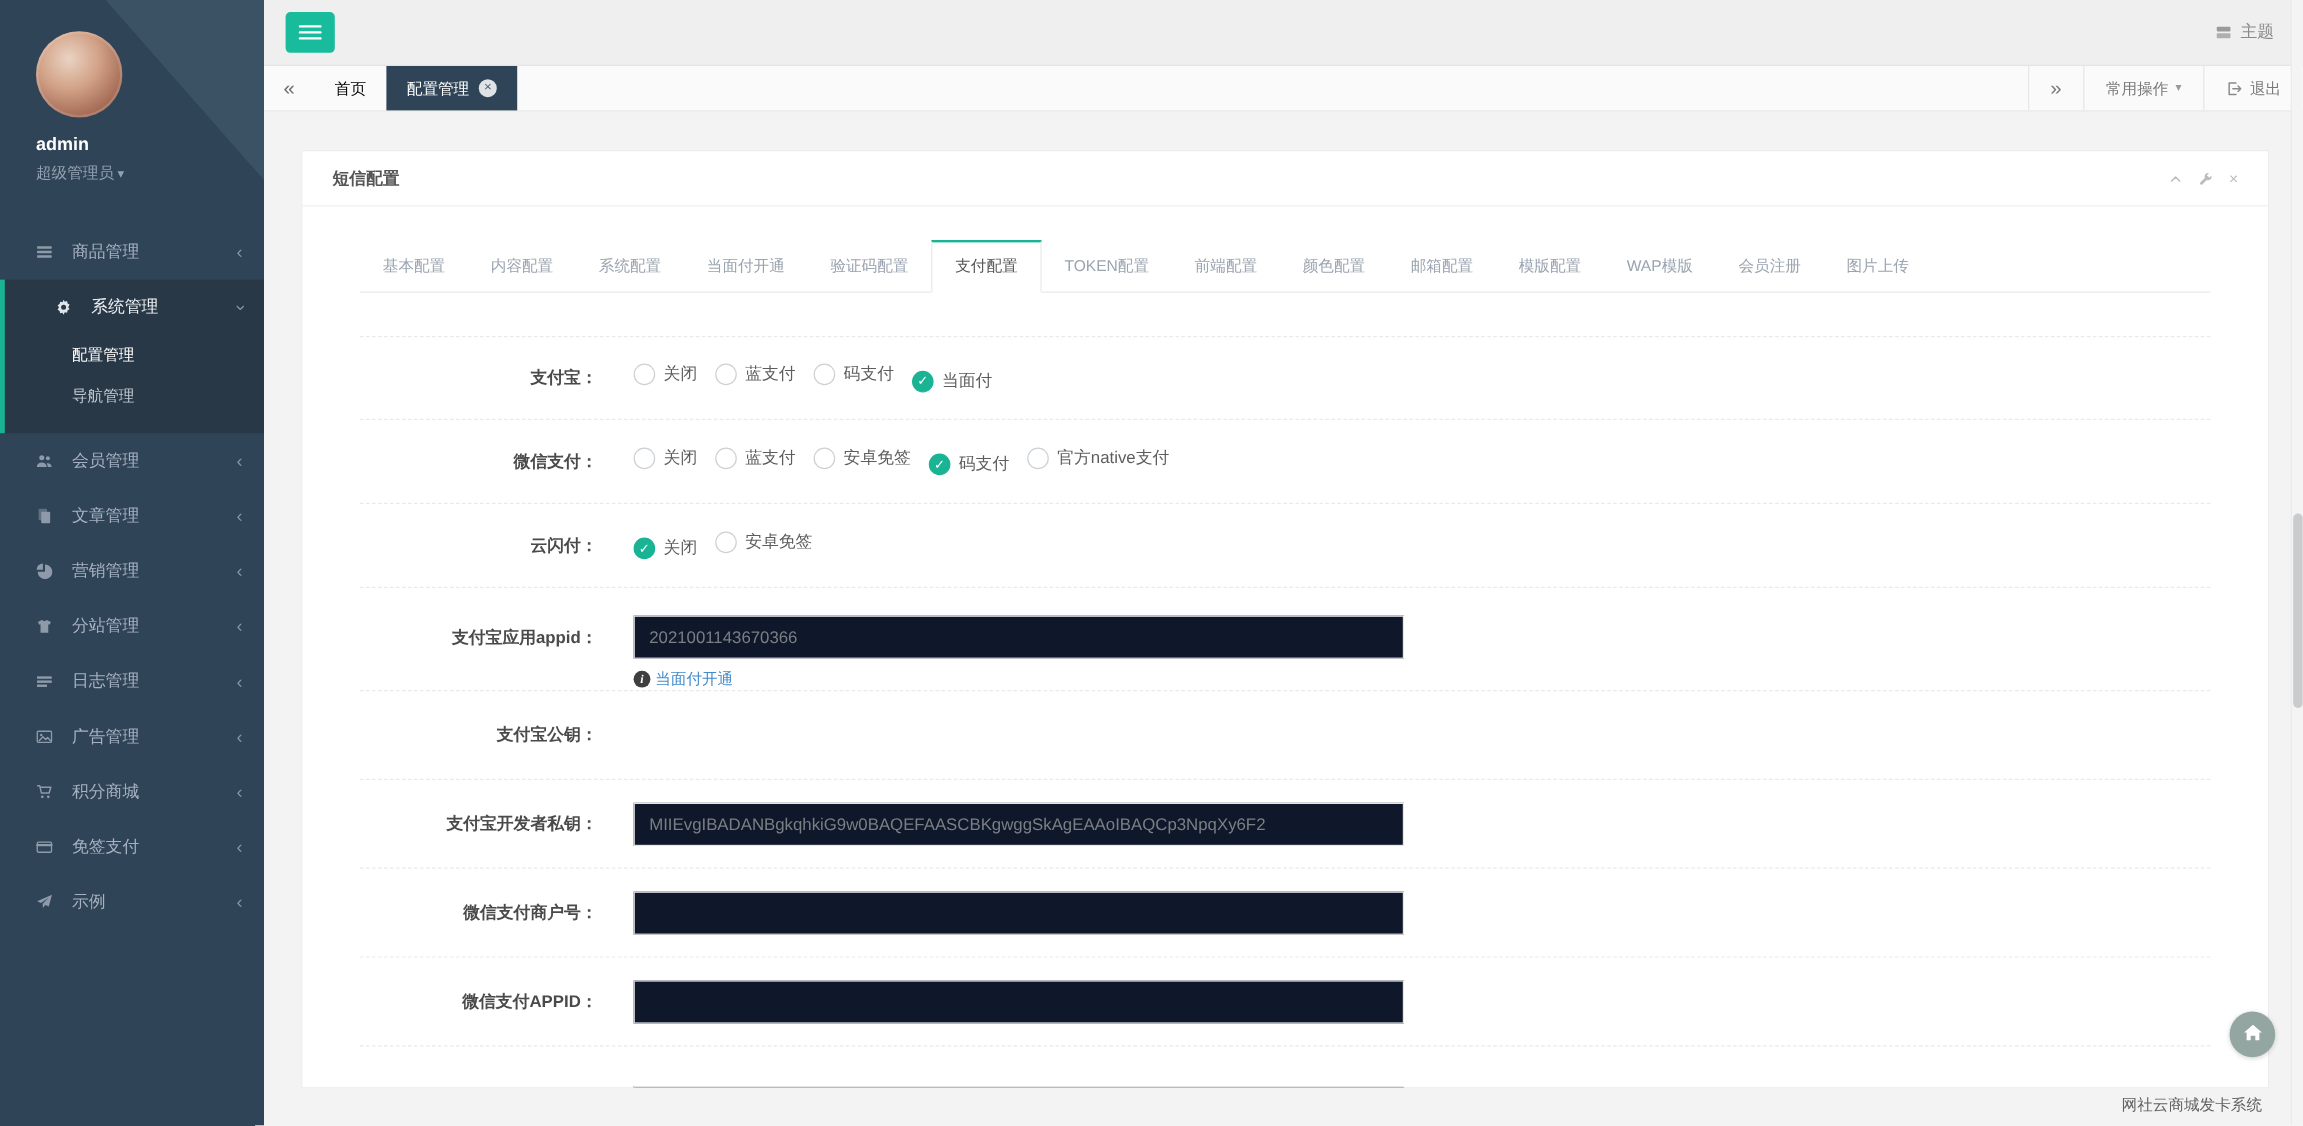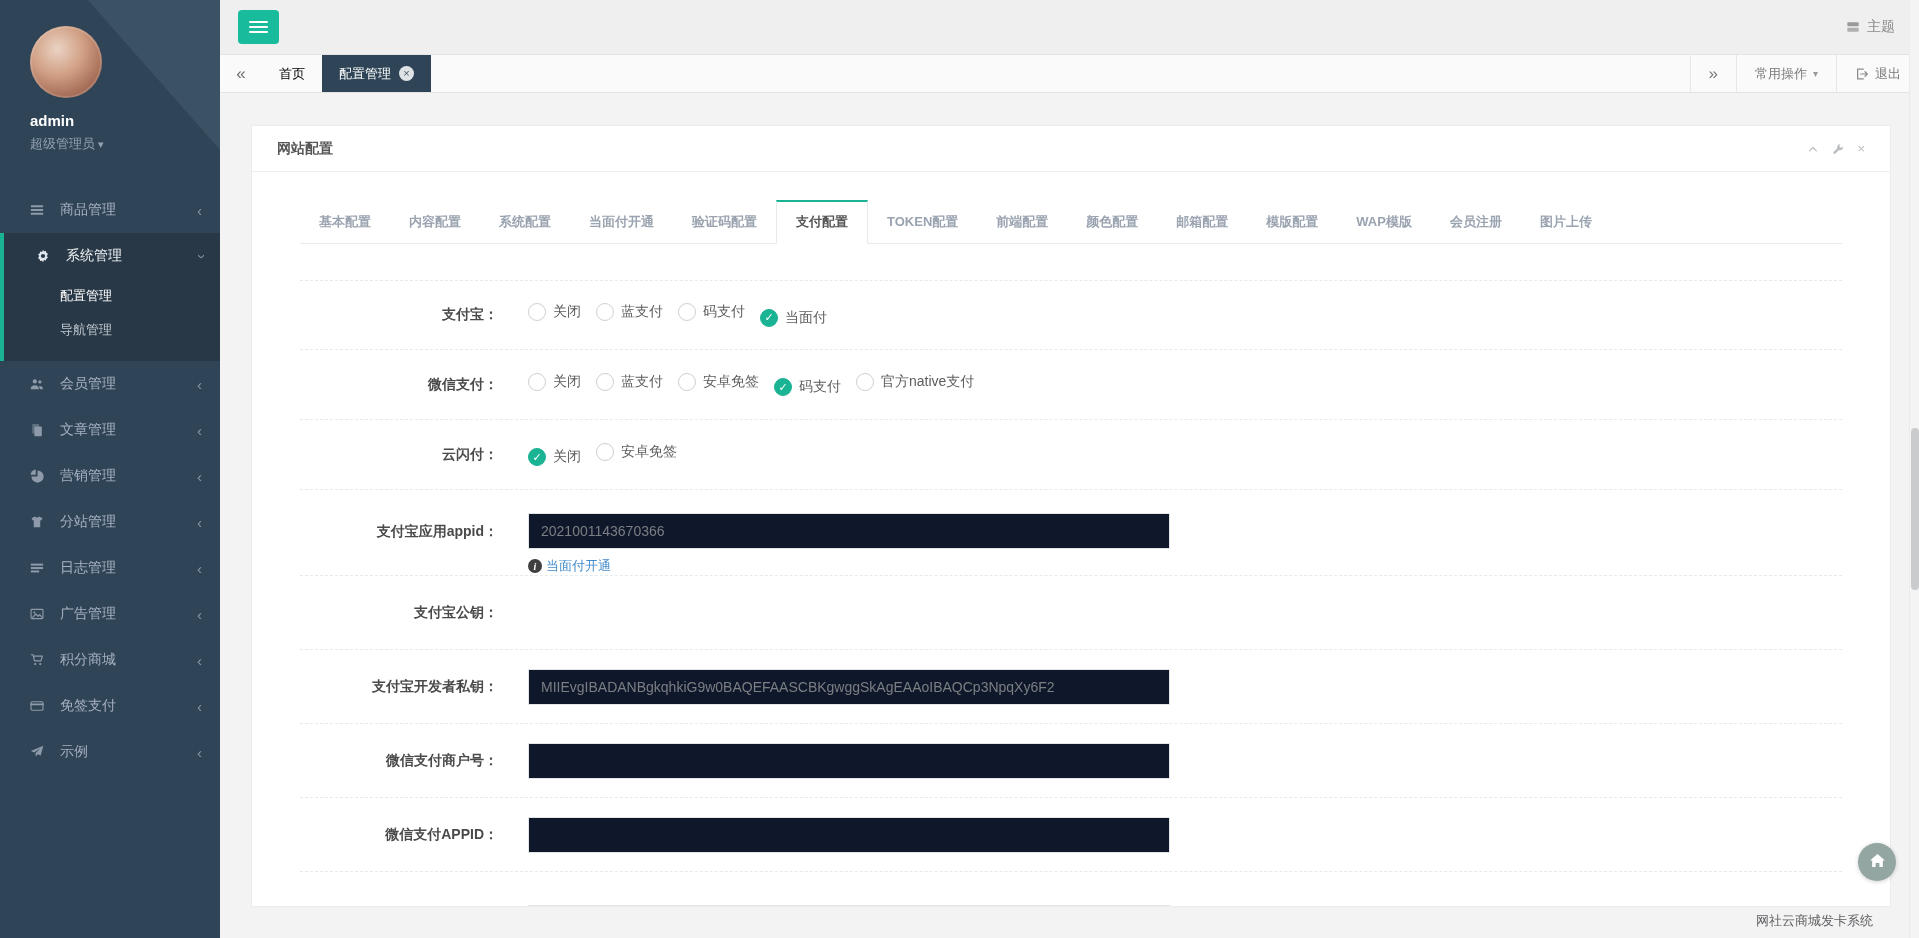--- a/index.html
+++ b/index.html
@@ -20,21 +20,21 @@
   .urole { position:relative; z-index:1; margin-top:6px; color:#93a1b1; font-size:13px; cursor:pointer; }
   .urole .caret { font-size:11px; margin-left:3px; }
   .side-nav { margin-top:28px; }
   .nav-item { display:flex; align-items:center; height:46px; padding:0 18px 0 30px;
     color:#a7b1c2; font-size:14px; cursor:pointer; }
   .nav-item .nicon { width:17px; margin-right:13px; display:inline-flex; font-size:14px; color:#8e9aa9; }
   .nav-item .nlabel { flex:1; }
   .nav-item .chev { color:#8b97a7; font-size:15px; line-height:1; }
   .chev-down { display:inline-block; transform:rotate(-90deg); }
   .active-section { background:#293846; border-left:4px solid #19b394; }
-  .active-section .nav-item { padding-left:32px; color:#eef1f4; }
+  .active-section .nav-item { padding-left:42px; color:#eef1f4; }
   .active-section .nav-item .nicon { color:#dfe5ea; }
   .submenu { padding:0 0 14px 0; }
   .sub-item { display:block; padding:8px 0 8px 56px; font-size:13px; color:#bfc7cf; cursor:pointer; }
   .sub-item.active { color:#fff; }
 
   
   .main { flex:1; min-width:0; display:flex; flex-direction:column; }
   .topbar1 { height:55px; flex:none; background:#efefef; border-bottom:1px solid #e3e3e3;
     display:flex; align-items:center; justify-content:space-between; padding:0 24px 0 18px; }
   .hamburger { width:41px; height:34px; background:#18bc9c; border:none; border-radius:4px;
@@ -63,21 +63,21 @@
   .content { flex:1; position:relative; background:#f3f3f4; padding:32px 28px 0 31px; overflow:hidden; }
   .panel { background:#fff; height:782px; overflow:hidden; border:1px solid #ececed; }
   .panel-head { height:46px; display:flex; align-items:center; padding:0 25px; border-bottom:1px solid #efeff0; }
   .panel-title { font-size:14px; font-weight:bold; color:#565656; }
   .tools { margin-left:auto; display:flex; align-items:center; gap:13px; color:#b9bdc0; }
   .tool { display:inline-flex; font-size:12px; cursor:pointer; }
   .tool.txt { font-size:13px; line-height:1; }
 
   .panel-body { padding:28px 48px 0; }
   .cfg-tabs { display:flex; border-bottom:1px solid #e7eaec; }
-  .cfg-tab { padding:13px 19px 12px; font-size:13px; color:#9aa3b0; cursor:pointer; margin-bottom:-1px; white-space:nowrap;font-weight:bold; }
+  .cfg-tab { padding:13px 19px 12px; font-size:13px; color:#9aa3b0; cursor:pointer; margin-bottom:-1px; white-space:nowrap; }
   .cfg-tab.active { border:1px solid #e7eaec; border-top:2px solid #1ab394; border-bottom:1px solid #fff;
     background:#fff; color:#555; padding-top:11px; }
 
   .form { padding-top:36px; }
   .frow { display:flex; align-items:center; border-bottom:1px dashed #e7eaec; min-height:70px; }
   .frow:first-child { border-top:1px dashed #e7eaec; }
   .flabel { width:198px; flex:none; text-align:right; font-size:14px; font-weight:bold; color:#4a4a4a; }
   .fctrl { margin-left:30px; }
   .radio-opt { display:inline-flex; align-items:center; margin-right:15px; font-size:14px; color:#5d5d5d; cursor:pointer; }
   .rcirc { width:18px; height:18px; flex:none; border-radius:50%; border:1px solid #ccd1d5; background:#fff; margin-right:7px; }
@@ -88,21 +88,21 @@
   .frow.help-row .flabel { line-height:36px; }
   .tinput { width:642px; height:36px; border:1px solid #e5e6e7; border-radius:0; background:#0f172a;
     padding:0 12px; font-size:14px; color:#7b7f83; font-family:"Liberation Sans","DejaVu Sans",sans-serif; }
   .help-line { margin-top:8px; display:flex; align-items:center; gap:4px; font-size:13px; }
   .info-badge { width:14px; height:14px; flex:none; border-radius:50%; background:#3f3f3f; color:#fff;
     font-size:10px; font-weight:bold; font-style:italic; display:inline-flex; align-items:center;
     justify-content:center; font-family:"Liberation Serif",serif; }
   .help-link { color:#428bca; text-decoration:none; cursor:pointer; }
   .frow.partial { border-bottom:none; align-items:flex-start; padding-top:33px; min-height:74px; }
 
-  .footer-text { position:absolute; right:46px; bottom:8px; font-size:13px; color:#5f6163; }
+  .footer-text { position:absolute; right:34px; bottom:8px; font-size:13px; color:#5f6163; }
   .float-home { position:absolute; right:23px; bottom:57px; width:38px; height:38px; border-radius:50%;
     background:#94a6a2; color:#fff; display:flex; align-items:center; justify-content:center;
     font-size:17px; cursor:pointer; box-shadow:0 1px 4px rgba(0,0,0,.18); }
 
   .vscroll { position:absolute; right:0; top:0; width:10px; height:938px; background:#f4f4f4;
     border-left:1px solid #ebebeb; }
   .vthumb { position:absolute; left:1px; width:8px; top:428px; height:162px; background:#c9cbcc; border-radius:4px; cursor:pointer; }
 </style>
 </head>
 <body>
@@ -285,21 +285,21 @@
               </svg>
             </span>
           <span>退出</span>
         </div>
       </div>
     </div>
 
     <div class="content">
       <div class="panel">
         <div class="panel-head">
-          <span class="panel-title">网站配置</span>
+          <span class="panel-title">短信配置</span>
           <span class="tools">
             <span class="tool">
                 <svg viewBox="0 0 16 16" width="1em" height="1em" style="vertical-align:-0.125em" fill="none" stroke="currentColor" stroke-width="1.7" stroke-linecap="round" stroke-linejoin="round">
                   <path d="M3.5 10.5 8 6l4.5 4.5"></path>
                 </svg>
               </span>
             <span class="tool">
                 <svg viewBox="0 0 16 16" width="1em" height="1em" style="vertical-align:-0.125em" fill="currentColor">
                   <path d="M14.6 4.7a3.9 3.9 0 0 1-5.2 4.6l-4.8 4.8a1.6 1.6 0 1 1-2.3-2.3l4.8-4.8a3.9 3.9 0 0 1 4.6-5.2L9.4 4.1l2.5 2.5z"></path>
                 </svg>

